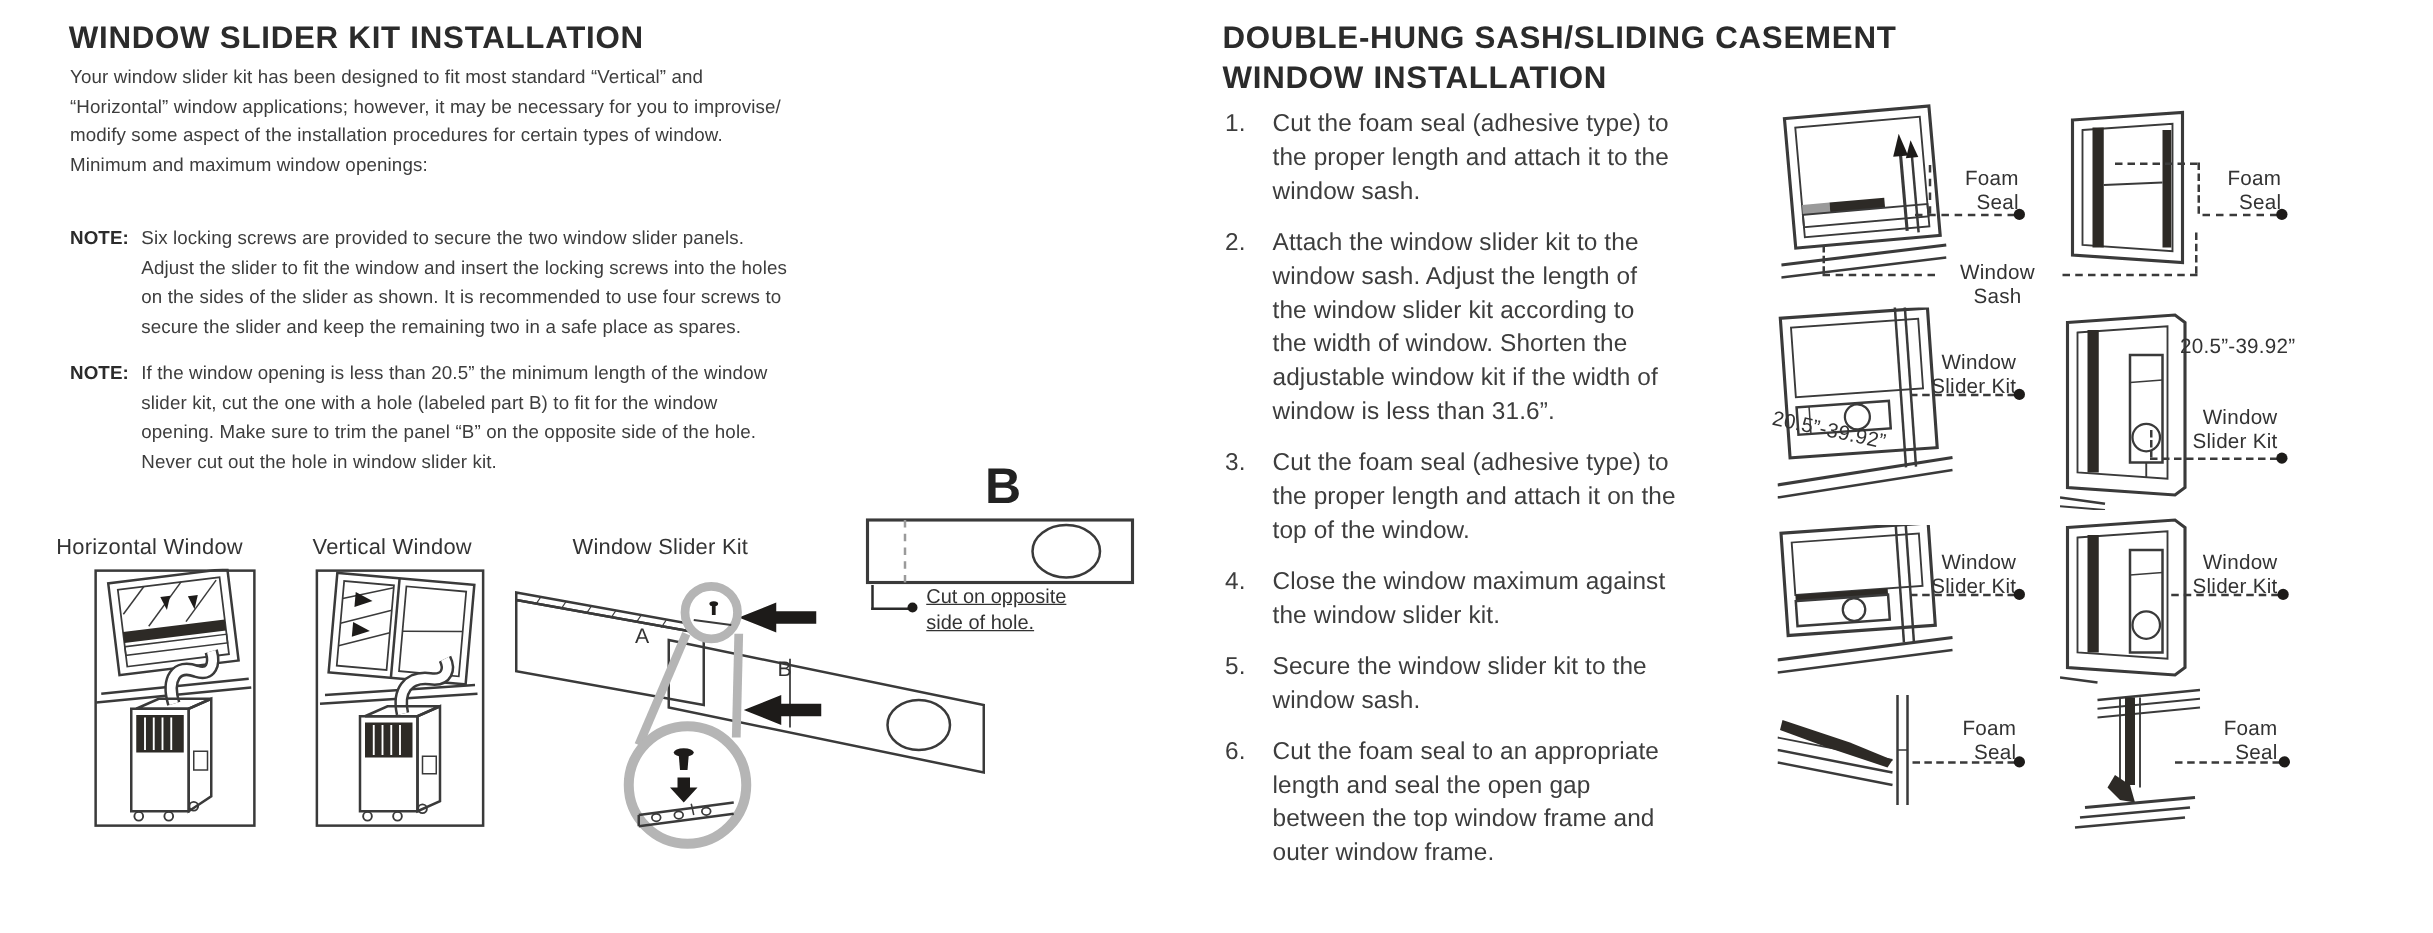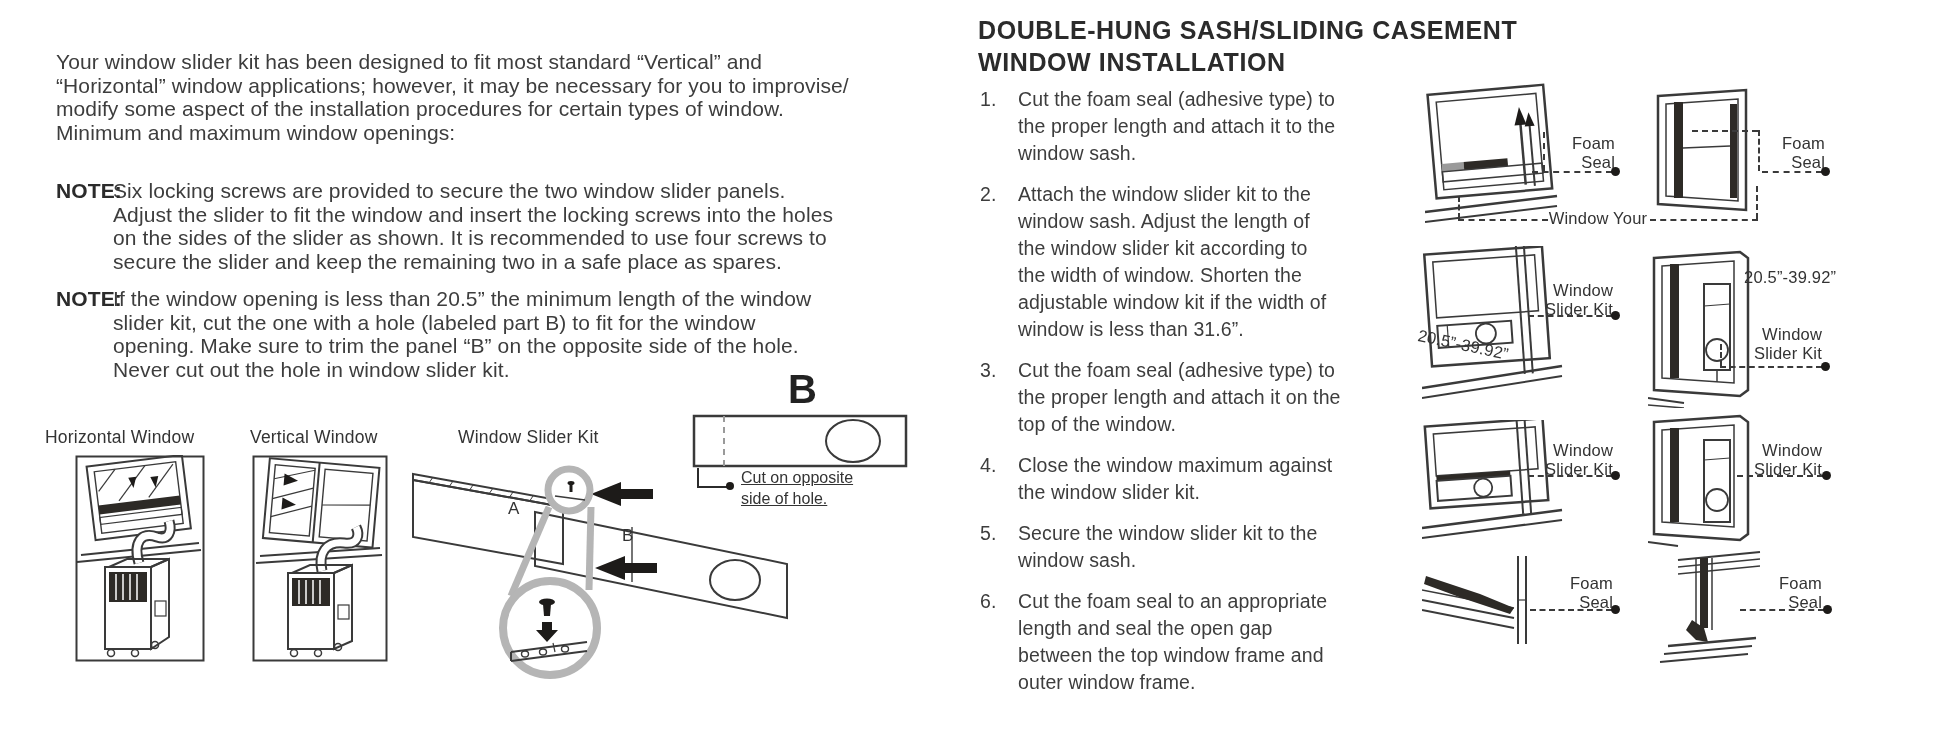--- a/index.html
+++ b/index.html
@@ -3,21 +3,21 @@
 <meta charset="utf-8">
 <style>
   html,body{margin:0;padding:0;background:#ffffff;}
   #page{
     position:relative;width:1946px;height:746px;background:#ffffff;overflow:hidden;
     font-family:"Liberation Sans", sans-serif;color:#3a3a3a;
   }
   .abs{position:absolute;}
   .pre{white-space:pre-line;}
   .h1{font-size:25px;font-weight:bold;color:#2b2b2b;letter-spacing:0.6px;line-height:32px;}
-  .body-l{font-size:21px;line-height:23.5px;color:#3d3d3d;letter-spacing:0.1px;}
+  .body-l{font-size:15px;line-height:23.5px;color:#3d3d3d;letter-spacing:0.1px;}
   .body-r{font-size:19.5px;line-height:27px;color:#3d3d3d;letter-spacing:0.1px;}
   .bold{font-weight:bold;color:#2b2b2b;}
   .note{padding-left:57px;}
   .note .note-label{position:absolute;left:0;top:0;font-weight:bold;color:#2b2b2b;}
   .fig-label{font-size:17.5px;color:#333;letter-spacing:0.2px;}
   .dlabel{font-size:16.5px;line-height:19px;text-align:right;color:#333;letter-spacing:0.2px;}
   .dash-h{border-top:2.5px dashed #3a3a3a;height:0;}
   .dash-v{border-left:2.5px dashed #3a3a3a;width:0;}
   .dot{width:9px;height:9px;border-radius:50%;background:#1d1b19;}
   .solid-v{border-left:2px solid #2b2b2b;width:0;}
@@ -29,20 +29,21 @@
   .big-b{font-size:40px;font-weight:bold;color:#222;}
   .part-letter{font-size:17px;color:#333;}
   .cut-note{font-size:16px;line-height:21px;color:#333;text-decoration:underline;}
   svg{display:block;}
 </style>
 </head>
 <body>
 
 <div id="page">
 
+  <div class="abs h1" style="left:55px;top:14px;">WINDOW SLIDER KIT INSTALLATION</div>
 
   <div class="abs body-l pre" style="left:56px;top:50px;width:900px;">Your window slider kit has been designed to fit most standard “Vertical” and
 “Horizontal” window applications; however, it may be necessary for you to improvise/
 modify some aspect of the installation procedures for certain types of window.
 Minimum and maximum window openings:</div>
 
 
   <div class="abs body-l note" style="left:56px;top:179px;width:900px;">
     <span class="note-label">NOTE:</span>
     <div class="pre">Six locking screws are provided to secure the two window slider panels.
@@ -258,21 +259,21 @@
   <div class="abs dot" style="left:1611px;top:167px;"></div>
   <div class="abs dash-h" style="left:1692px;top:130px;width:66px;"></div>
   <div class="abs dash-v" style="left:1758px;top:130px;height:41px;"></div>
   <div class="abs dlabel pre" style="left:1745px;top:134px;width:80px;">Foam
 Seal</div>
   <div class="abs dash-h" style="left:1762px;top:171px;width:60px;"></div>
   <div class="abs dot" style="left:1821px;top:167px;"></div>
 
   <div class="abs dash-v" style="left:1458px;top:196px;height:23px;"></div>
   <div class="abs dash-h" style="left:1458px;top:219px;width:90px;"></div>
-  <div class="abs dlabel" style="left:1548px;top:209px;width:100px;text-align:center;">Window Your</div>
+  <div class="abs dlabel" style="left:1548px;top:209px;width:100px;text-align:center;">Window Sash</div>
   <div class="abs dash-h" style="left:1650px;top:219px;width:108px;"></div>
   <div class="abs dash-v" style="left:1756px;top:186px;height:33px;"></div>
 
   <div class="abs" style="left:1422px;top:246px;">
     <svg width="145" height="158" viewBox="0 0 145 158" fill="none" stroke="#3a3a3a" stroke-width="2.5">
       <g transform="rotate(-4 70 60)">
         <rect x="6" y="4" width="118" height="112"></rect>
         <rect x="14" y="12" width="102" height="56" stroke-width="1.5"></rect>
         <rect x="14" y="76" width="74" height="22" stroke-width="2"></rect>
         <line x1="24" y1="76" x2="24" y2="98" stroke-width="1.2"></line>

